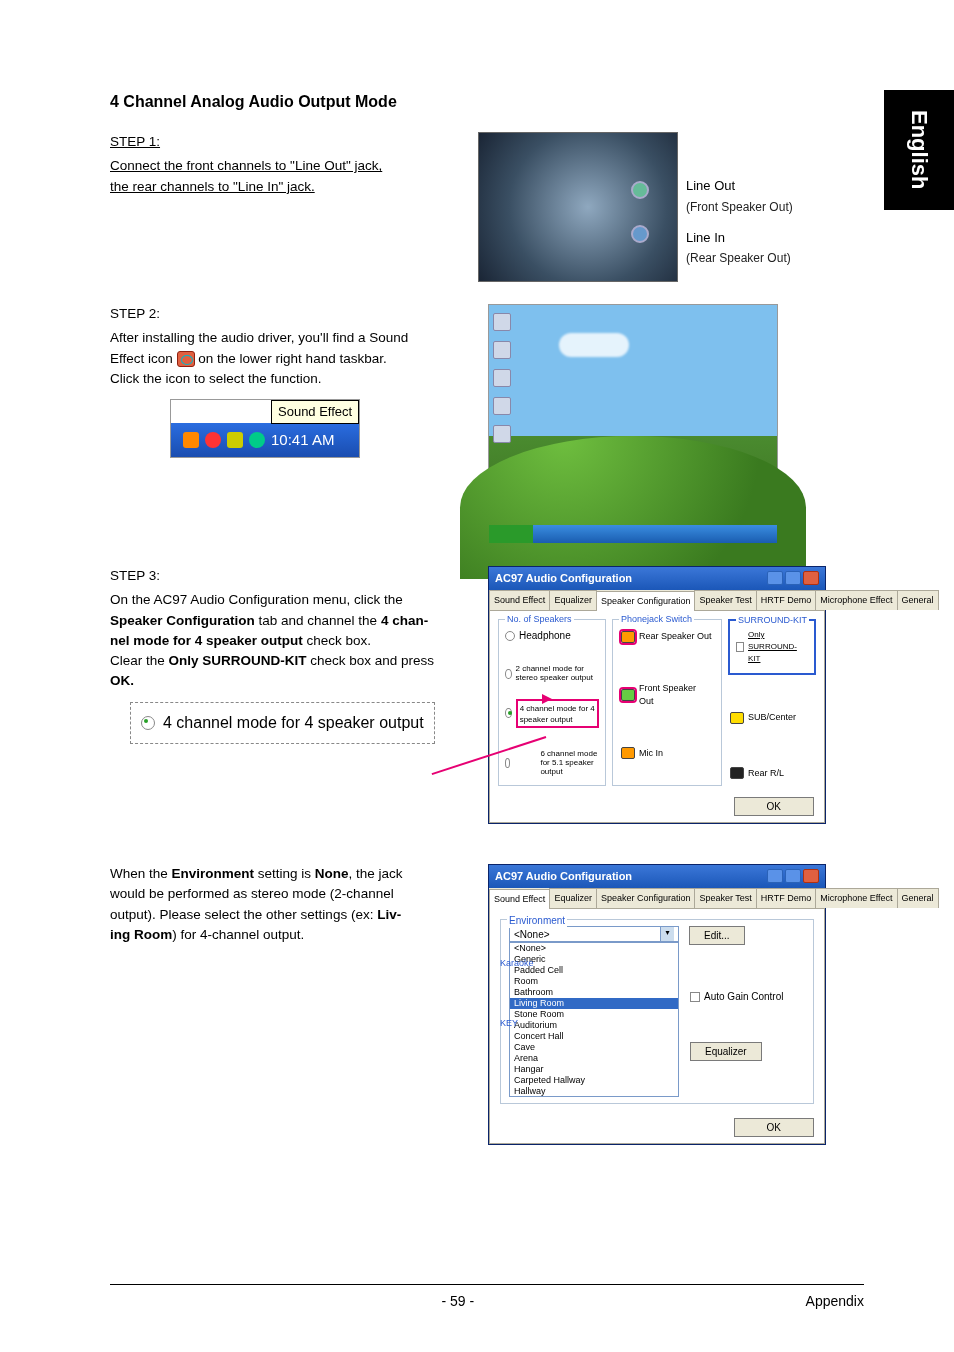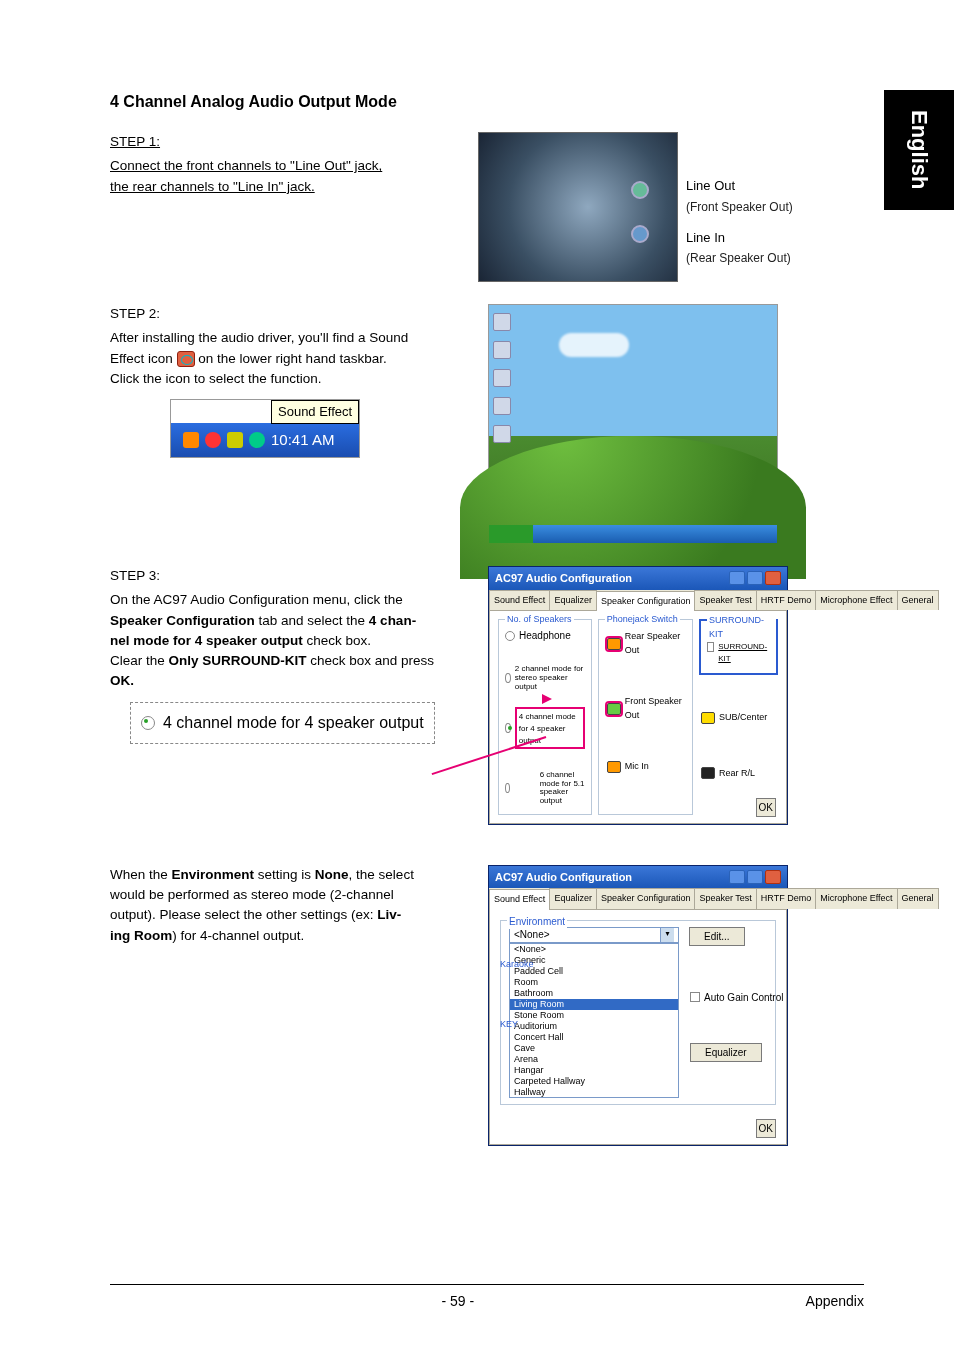--- a/index.html
+++ b/index.html
@@ -88,40 +88,40 @@
   }
   .desktop-shot .cloud { position:absolute; width:70px; height:24px; background:rgba(255,255,255,0.8); border-radius:12px; top:28px; left:70px; filter:blur(1px);}
   .desktop-shot .hill { position:absolute; width:120%; height:60%; left:-10%; top:55%; background:radial-gradient(circle at 30% 0%, #6fbf3f 0%, #3a7a1f 70%); border-radius:50% 50% 0 0;}
   .desktop-shot .taskbar { position:absolute; bottom:0; left:0; right:0; height:18px; background:linear-gradient(#3a8de0,#1a5db0);}
   .desktop-shot .start { position:absolute; left:0; bottom:0; height:18px; width:44px; background:#2a9a2a;}
   .desktop-shot .icon-col { position:absolute; left:4px; top:8px; display:flex; flex-direction:column; gap:10px;}
   .desktop-shot .dicon { width:18px; height:18px; background:#d0d8e8; border:1px solid #88a; border-radius:2px;}
 
   
   .dialog {
-    width: 300px;
+    width: 338px;
     border: 1px solid #0a246a;
     font-family: Tahoma, Arial, sans-serif;
     font-size: 10px;
     background:#ece9d8;
   }
   .dialog .titlebar {
     background: linear-gradient(#3b77d8,#1b57b8);
     color:#fff; font-weight:bold; padding:3px 6px; font-size:11px;
     display:flex; align-items:center; justify-content:space-between;
   }
   .titlebar .winbtns { display:flex; gap:2px; }
   .titlebar .wb { width:16px; height:14px; background:#5a92e8; border:1px solid #2a62b8; border-radius:2px; position:relative;}
   .titlebar .wb.close { background:#e06040; border-color:#b03010;}
   .dialog .tabs { display:flex; border-bottom:1px solid #aca899; background:#ece9d8; font-size:9px; }
   .dialog .tab { padding:3px 4px; border:1px solid #aca899; border-bottom:none; margin-right:-1px; background:#ece9d8; white-space:nowrap; }
   .dialog .tab.active { background:#fff; position:relative; top:1px; font-weight:normal;}
   .dialog .body { background:#fff; padding:8px; border:1px solid #aca899; border-top:none; min-height:180px; position:relative;}
   .dialog .body.d1 { min-height:212px; }
-  .dialog .btn-ok { position:absolute; right:10px; bottom:6px; border:1px solid #7a7a7a; background:#ece9d8; padding:1px 2px; font-size:10px;}
+  .dialog .btn-ok { position:absolute; right:10px; bottom:6px; border:1px solid #7a7a7a; background:#ece9d8; padding:1px 32px; font-size:10px;}
 
   
   .sc-cols { display:flex; gap:6px; }
   .fieldset { border:1px solid #b9c8d9; padding:4px 6px; position:relative; }
   .fieldset.surround { border:2px solid #2a5ad0; }
   .fieldset .legend { position:absolute; top:-7px; left:6px; background:#fff; color:#2a5ad0; font-size:9px; padding:0 2px; }
   .rb-row { display:flex; align-items:center; gap:4px; padding:4px 0;}
   .rb { width:10px; height:10px; border:1px solid #888; border-radius:50%; display:inline-block; position:relative;}
   .rb.checked::after { content:""; position:absolute; left:2px; top:2px; width:4px; height:4px; background:#28a028; border-radius:50%;}
   .cb { width:10px; height:10px; border:1px solid #888; display:inline-block; }
@@ -232,21 +232,21 @@
         <div class="start"></div>
       </div>
     </div>
   </div>
 
   <div class="row" style="position:relative;">
     <div class="col-text" style="max-width:360px;">
       <div class="step-label">STEP 3:</div>
       <div>On the AC97 Audio Configuration menu, click the</div>
       <div>
-        <b>Speaker Configuration</b><span> tab and select the </span><b>4 chan-</b>
+        <b>Speaker Configuration</b><span> tab and channel the </span><b>4 chan-</b>
       </div>
       <div>
         <b>nel mode for 4 speaker output</b><span> check box.</span>
       </div>
       <div>
         <span>Clear the </span><b>Only SURROUND-KIT</b><span> check box and press</span>
       </div>
       <div><b>OK.</b></div>
 
       <div class="callout-4ch">
@@ -339,21 +339,21 @@
         </div>
       </div>
     </div>
     <span class="pink-line" style="left:316px; top:170px; width:120px; transform:rotate(-18deg);"></span>
     <span class="pink-arrow" style="left:432px; top:128px;"></span>
   </div>
 
   <div class="row" style="margin-top:40px;">
     <div class="col-text" style="max-width:360px;">
       <div>
-        <span>When the </span><b>Environment</b><span> setting is </span><b>None</b><span>, the select</span>
+        <span>When the </span><b>Environment</b><span> setting is </span><b>None</b><span>, the jack</span>
       </div>
       <div>would be performed as stereo mode (2-channel</div>
       <div>
         <span>output). Please select the other settings (ex: </span><b>Liv-</b>
       </div>
       <div>
         <b>ing Room</b><span>) for 4-channel output.</span>
       </div>
     </div>
     <div class="col-img">

